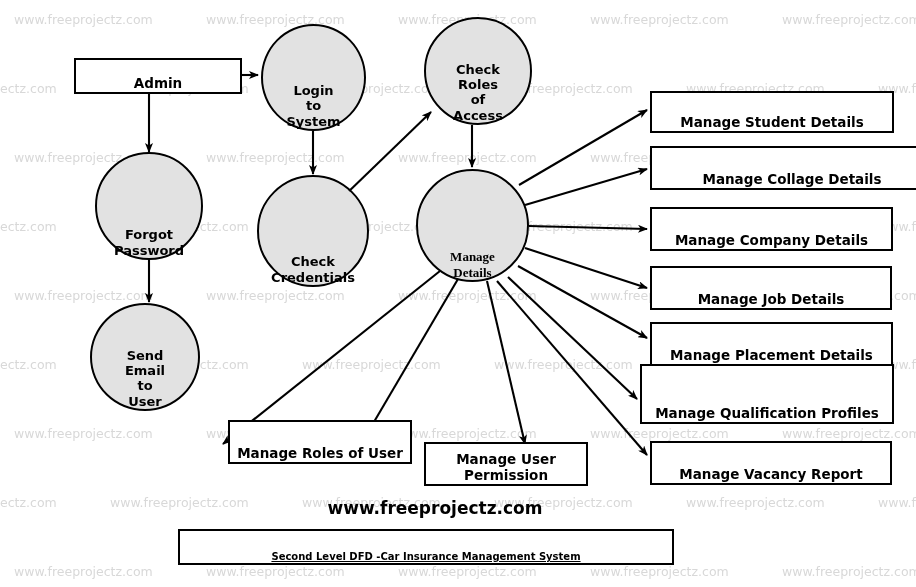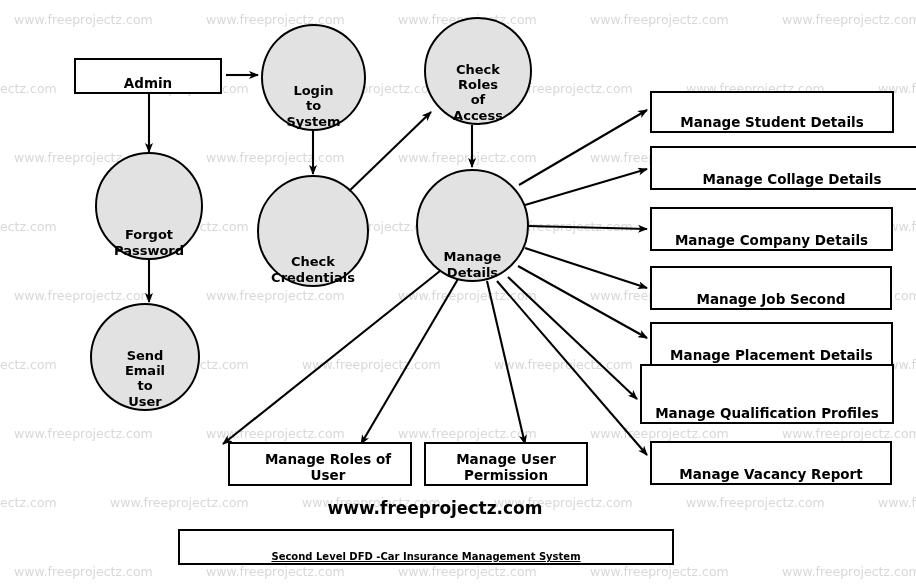--- a/index.html
+++ b/index.html
@@ -171,21 +171,21 @@
       <line x1="518" y1="266" x2="647" y2="338"></line>
       <line x1="508" y1="277" x2="637" y2="399"></line>
       <line x1="497" y1="281" x2="647" y2="455"></line>
 
       <line x1="440" y1="271" x2="223" y2="444"></line>
       <line x1="458" y1="279" x2="361" y2="444"></line>
       <line x1="487" y1="281" x2="525" y2="444"></line>
     </g>
   </svg>
 
-  <div class="node rect" style="left:74px; top:58px; width:148px; height:36px;">
+  <div class="node rect" style="left:74px; top:58px; width:168px; height:36px;">
     <span>Admin</span>
   </div>
 
   <div class="node circle" style="left:261px; top:24px; width:105px; height:107px;">
     <div>
       <span>Login</span>
       <span>to</span>
       <span>System</span>
     </div>
   </div>
@@ -206,21 +206,21 @@
     </div>
   </div>
 
   <div class="node circle" style="left:257px; top:175px; width:112px; height:112px;">
     <div>
       <span>Check</span>
       <span>Credentials</span>
     </div>
   </div>
 
-  <div class="node circle" style="left:416px; top:169px; width:113px; height:113px;">
+  <div class="node circle" style="left:416px; top:169px; width:113px; height:113px;font-family:Liberation Serif, serif;">
     <div>
       <span>Manage</span>
       <span>Details</span>
     </div>
   </div>
 
   <div class="node circle" style="left:90px; top:303px; width:110px; height:108px;">
     <div>
       <span>Send</span>
       <span>Email</span>
@@ -232,33 +232,33 @@
   <div class="node rect" style="left:650px; top:91px; width:244px; height:42px;">
     <span>Manage Student Details</span>
   </div>
   <div class="node rect" style="left:650px; top:146px; width:284px; height:44px;">
     <span>Manage Collage Details</span>
   </div>
   <div class="node rect" style="left:650px; top:207px; width:243px; height:44px;">
     <span>Manage Company Details</span>
   </div>
   <div class="node rect" style="left:650px; top:266px; width:242px; height:44px;">
-    <span>Manage Job Second</span>
+    <span>Manage Job Details</span>
   </div>
   <div class="node rect" style="left:650px; top:322px; width:243px; height:44px;">
     <span>Manage Placement Details</span>
   </div>
   <div class="node rect" style="left:640px; top:364px; width:254px; height:60px;">
     <span>Manage Qualification Profiles</span>
   </div>
   <div class="node rect" style="left:650px; top:441px; width:242px; height:44px;">
     <span>Manage Vacancy Report</span>
   </div>
 
-  <div class="node rect" style="left:228px; top:442px; width:184px; height:44px;padding-left:16px;">
+  <div class="node rect" style="left:228px; top:420px; width:184px; height:44px;">
     <span>Manage Roles of User</span>
   </div>
   <div class="node rect" style="left:424px; top:442px; width:164px; height:44px;">
     <span>Manage User Permission</span>
   </div>
 
   <div class="node plain" style="left:310px; top:494px; width:250px; height:24px;">
     <span>www.freeprojectz.com</span>
   </div>
 

